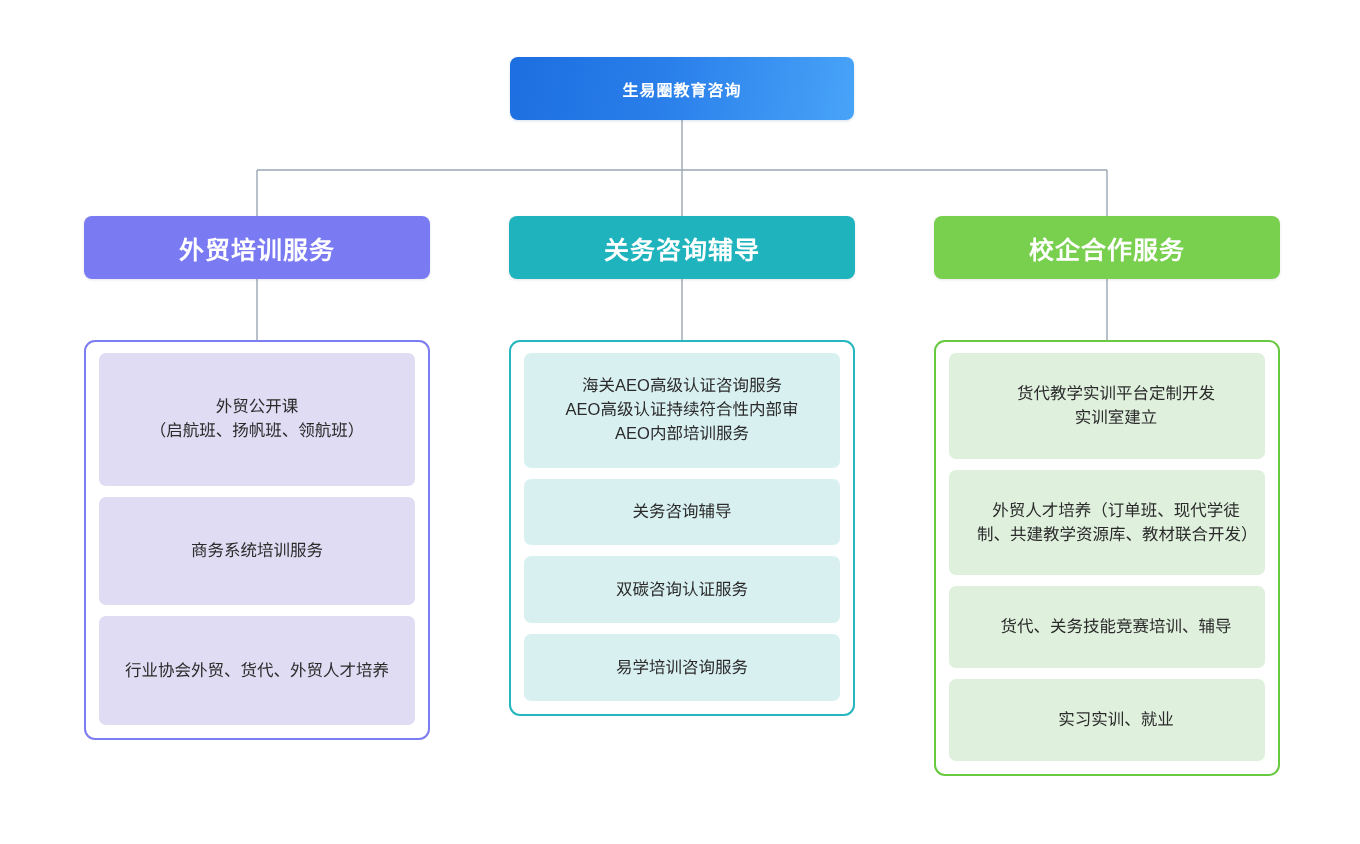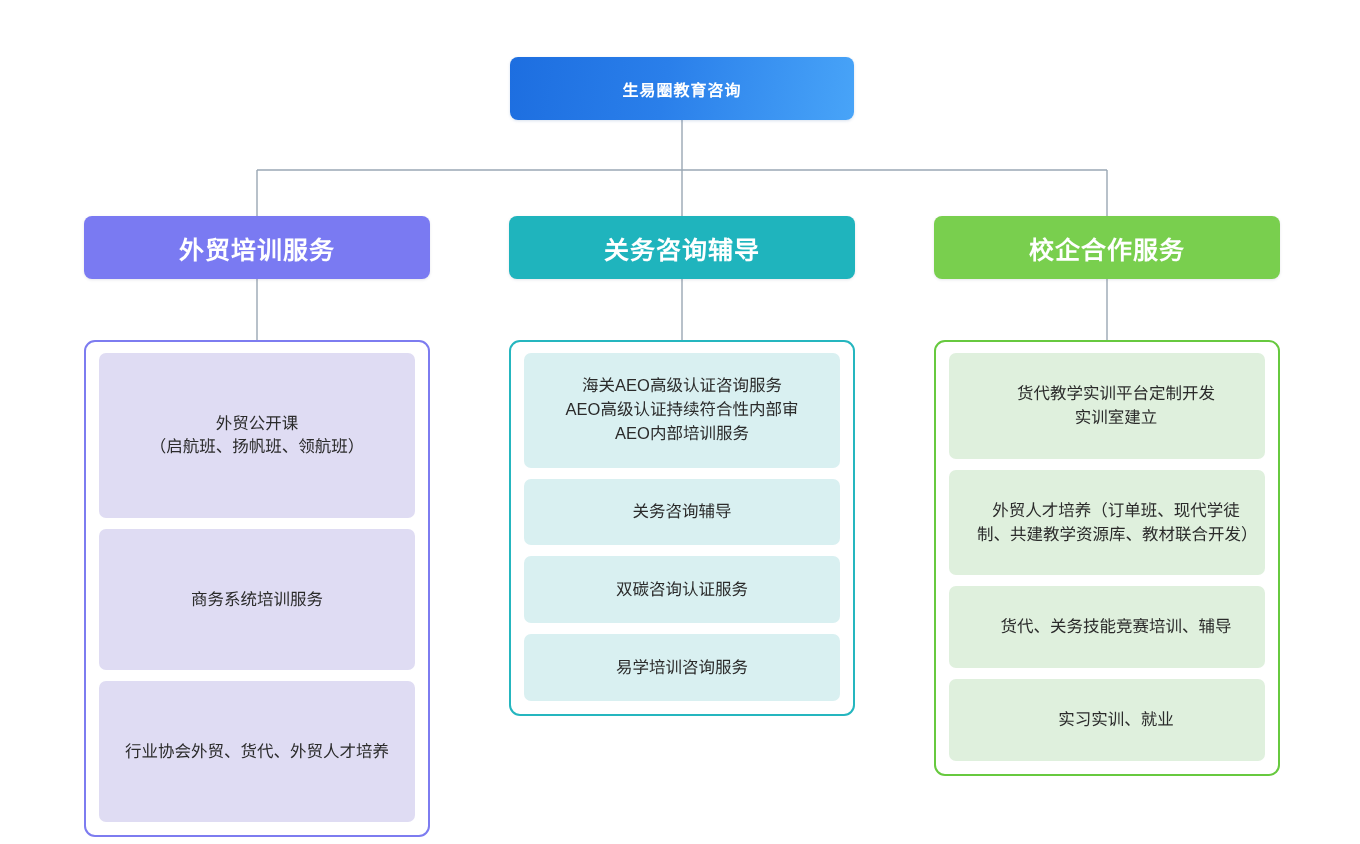--- a/index.html
+++ b/index.html
@@ -88,21 +88,21 @@
     top: 340px;
     width: 346px;
     box-sizing: border-box;
     border-radius: 11px;
     border: 2px solid #888;
     background: #ffffff;
     padding: 11px 13px 13px 13px;
     display: flex;
     flex-direction: column;
   }
-  .group-1 { left: 84px; height: 497px; }
+  .group-1 { left: 84px; height: 400px; }
   .group-2 { left: 509px; height: 376px; }
   .group-3 { left: 934px; height: 436px; }
 
   .leaf-card {
     box-sizing: border-box;
     border-radius: 7px;
     display: flex;
     align-items: center;
     justify-content: center;
     text-align: center;

